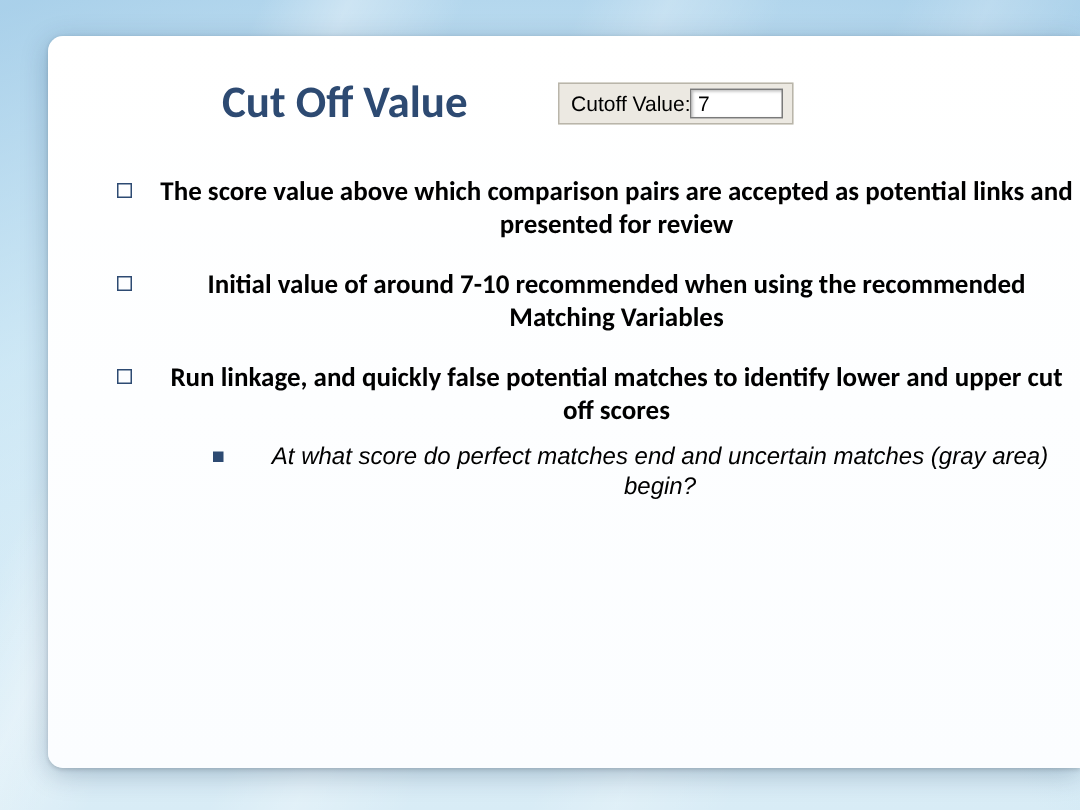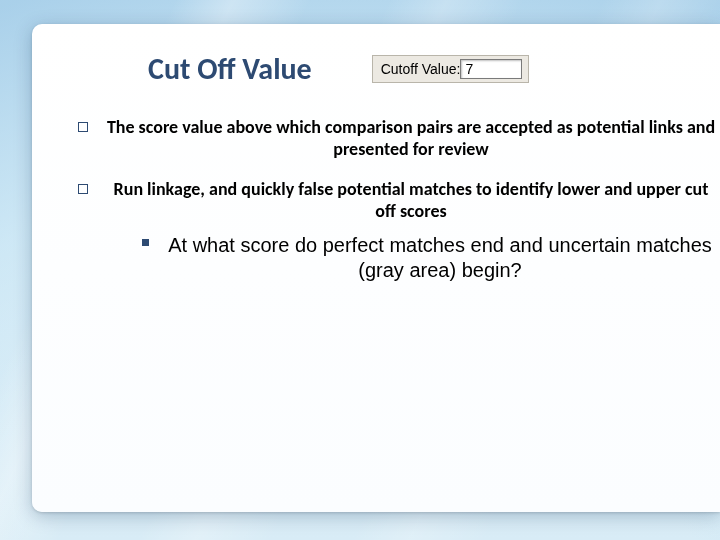--- a/index.html
+++ b/index.html
@@ -106,25 +106,26 @@
   }
   ul.sub {
     list-style: none;
     margin: 10px 0 0 40px;
     padding: 0;
   }
   ul.sub > li {
     position: relative;
     padding-left: 18px;
     margin-bottom: 6px;
-    font-size: 20px;
+    font-size: 16px;
     line-height: 1.25;
     font-weight: 400;
     color: #000;
     font-family: Arial, sans-serif;
+    font-style: italic;
   }
   ul.sub > li::before {
     content: "";
     position: absolute;
     left: 0;
     top: 6px;
     width: 7px;
     height: 7px;
     background: #2d4a72;
   }
@@ -142,20 +143,23 @@
         <span class="field-label">Cutoff Value:</span>
         <div class="field-input">7</div>
       </div>
     </div>
 
     <ul class="bullets">
       <li>
         <span>The score value above which comparison pairs are accepted as potential links and presented for review</span>
       </li>
       <li>
+        <span>Initial value of around 7-10 recommended when using the recommended Matching Variables</span>
+      </li>
+      <li>
         <span>Run linkage, and quickly false potential matches to identify lower and upper cut off scores</span>
         <ul class="sub">
           <li>
             <span>At what score do perfect matches end and uncertain matches (gray area) begin?</span>
           </li>
         </ul>
       </li>
     </ul>
 
   </div>

